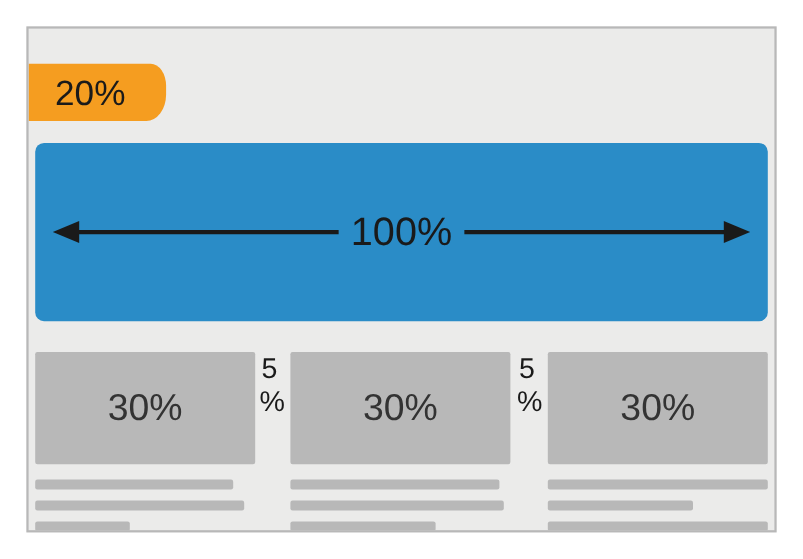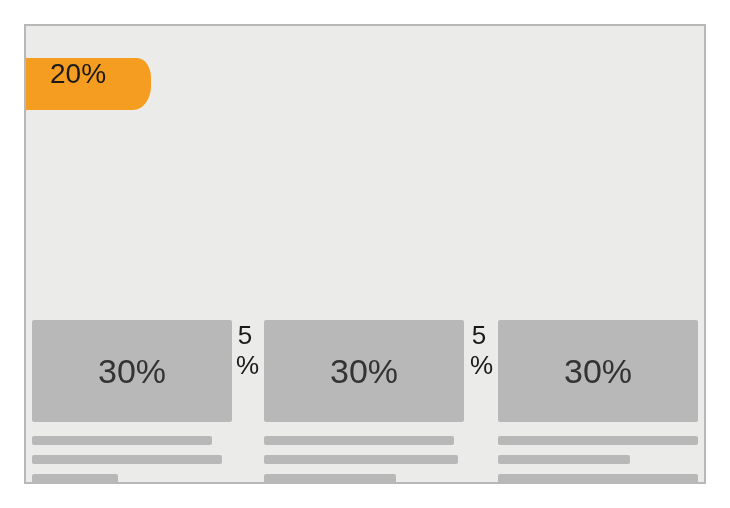--- a/index.html
+++ b/index.html
@@ -24,24 +24,24 @@
   .tab {
     position: absolute;
     left: 0;
     top: 32px;
     width: 125px;
     height: 52px;
     background: #f59d20;
     border-top-right-radius: 14px 20px;
     border-bottom-right-radius: 18px 24px;
     display: flex;
-    align-items: flex-start;
+    align-items: center;
     padding-left: 24px;
     box-sizing: border-box;
-    font-size: 28px;
+    font-size: 32px;
     color: #1a1a1a;
   }
   .hero {
     position: absolute;
     left: 6px;
     top: 104px;
     width: 666px;
     height: 162px;
     background: #2a8cc7;
     border-radius: 8px;
@@ -129,20 +129,31 @@
 </style>
 </head>
 <body>
 
 <div class="frame">
 
   <div class="tab">
     <span>20%</span>
   </div>
 
+  <div class="hero">
+    <svg class="arrow left" width="260" height="26" viewBox="0 0 260 26">
+      <line x1="22" y1="13" x2="260" y2="13" stroke="#1a1a1a" stroke-width="4"></line>
+      <polygon points="0,13 24,3 24,23" fill="#1a1a1a"></polygon>
+    </svg>
+    <div class="hero-label">100%</div>
+    <svg class="arrow right" width="260" height="26" viewBox="0 0 260 26">
+      <line x1="0" y1="13" x2="238" y2="13" stroke="#1a1a1a" stroke-width="4"></line>
+      <polygon points="260,13 236,3 236,23" fill="#1a1a1a"></polygon>
+    </svg>
+  </div>
 
   <div class="columns">
 
     <div class="col col1">
       <div class="card">
         <span>30%</span>
       </div>
       <div class="lines">
         <div class="line l1"></div>
         <div class="line l2"></div>

